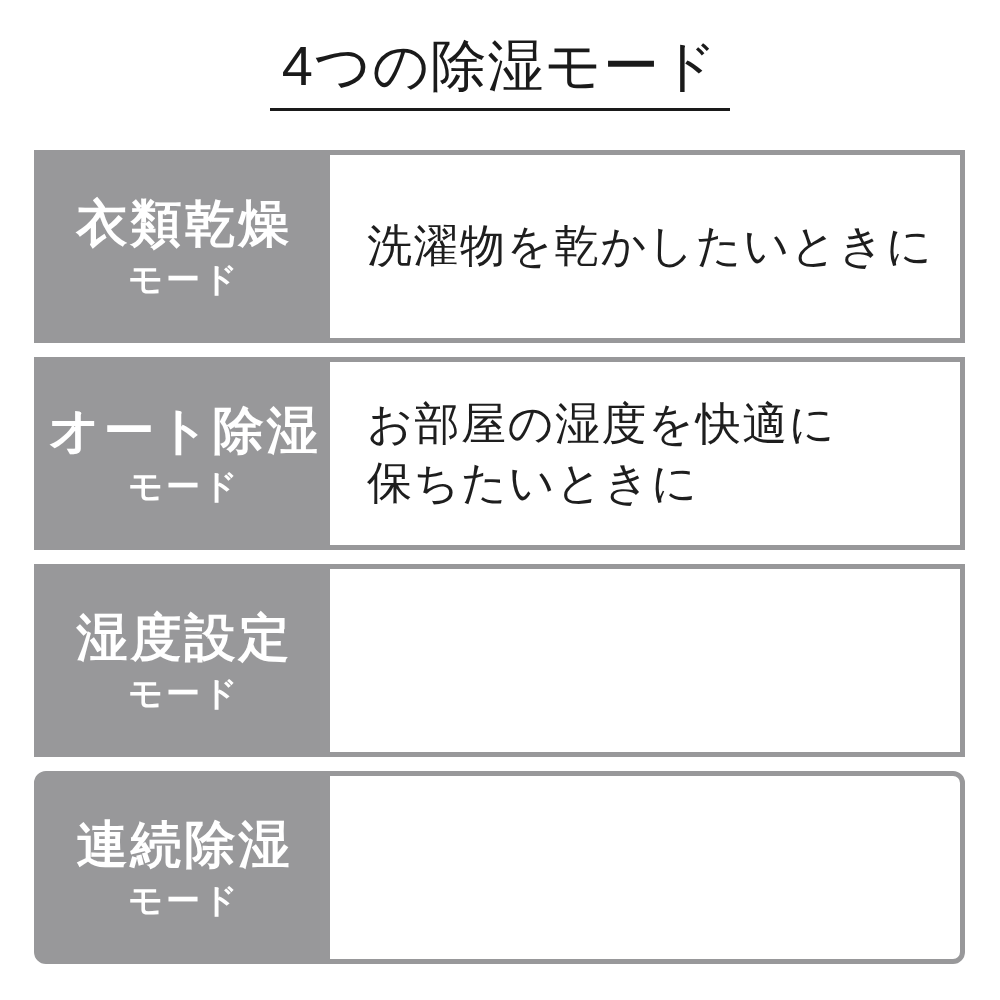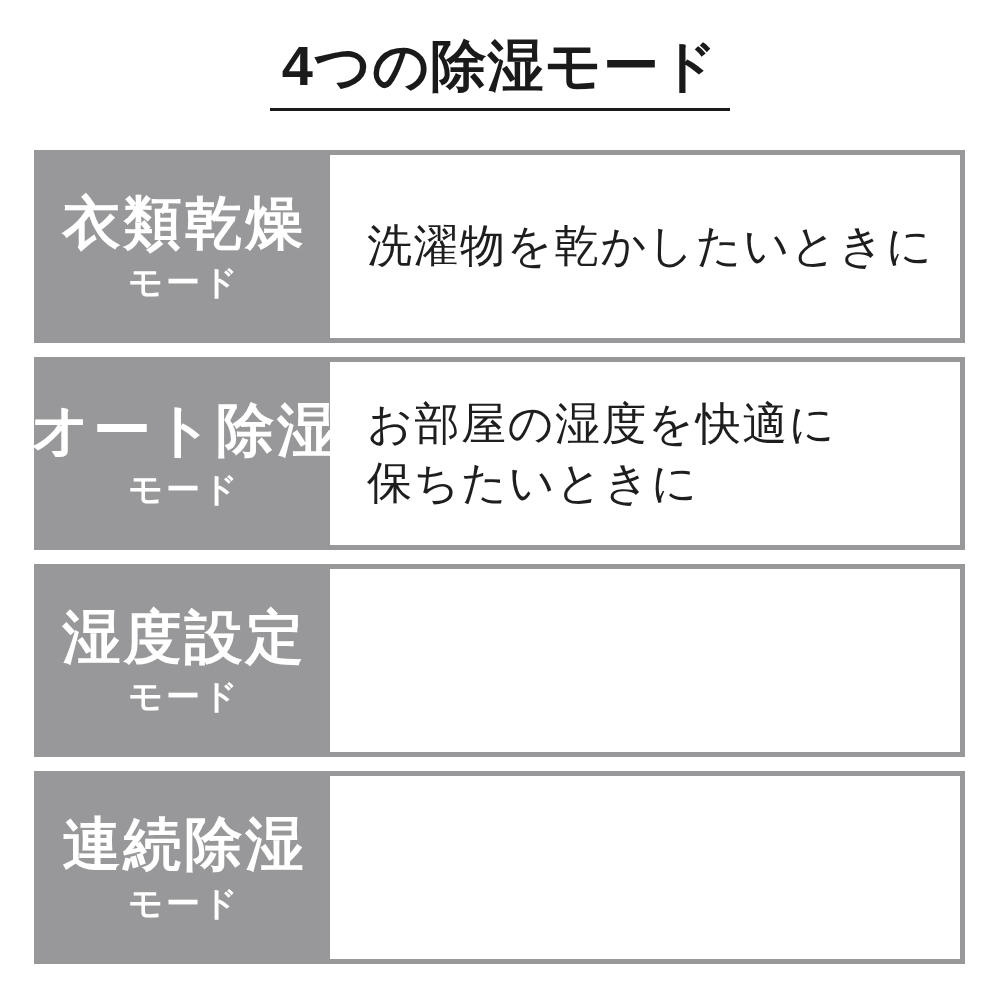--- a/index.html
+++ b/index.html
@@ -15,56 +15,57 @@
   }
   .title-wrap {
     text-align: center;
     padding-top: 33px;
     height: 80px;
   }
   .title {
     display: inline-block;
     margin: 0;
     font-size: 56px;
-    font-weight: 700;
+    font-weight: 400;
     line-height: 1.18;
     letter-spacing: 1px;
     color: #1a1a1a;
     border-bottom: 3px solid #1a1a1a;
     padding: 0 12px 9px 12px;
   }
   .modes-table {
     width: 931px;
     margin: 37px auto 0 34px;
   }
   .mode-row {
     display: flex;
     height: 193px;
     box-sizing: border-box;
     border: 5px solid #98989a;
     background: #ffffff;
     margin-bottom: 14px;
   }
   .mode-row:last-child {
     margin-bottom: 0;
+    border-radius: 12px;
   }
   .cell-label {
     flex: 0 0 291px;
     width: 291px;
     background: #98989a;
     color: #ffffff;
     display: flex;
     flex-direction: column;
     align-items: center;
     justify-content: center;
     gap: 13px;
     text-align: center;
   }
   .mode-name {
-    font-size: 58px;
+    font-size: 51px;
     font-weight: 700;
     line-height: 1;
     letter-spacing: 3px;
     white-space: nowrap;
   }
   .mode-suffix {
     font-size: 34px;
     font-weight: 700;
     line-height: 1;
     letter-spacing: 3px;

